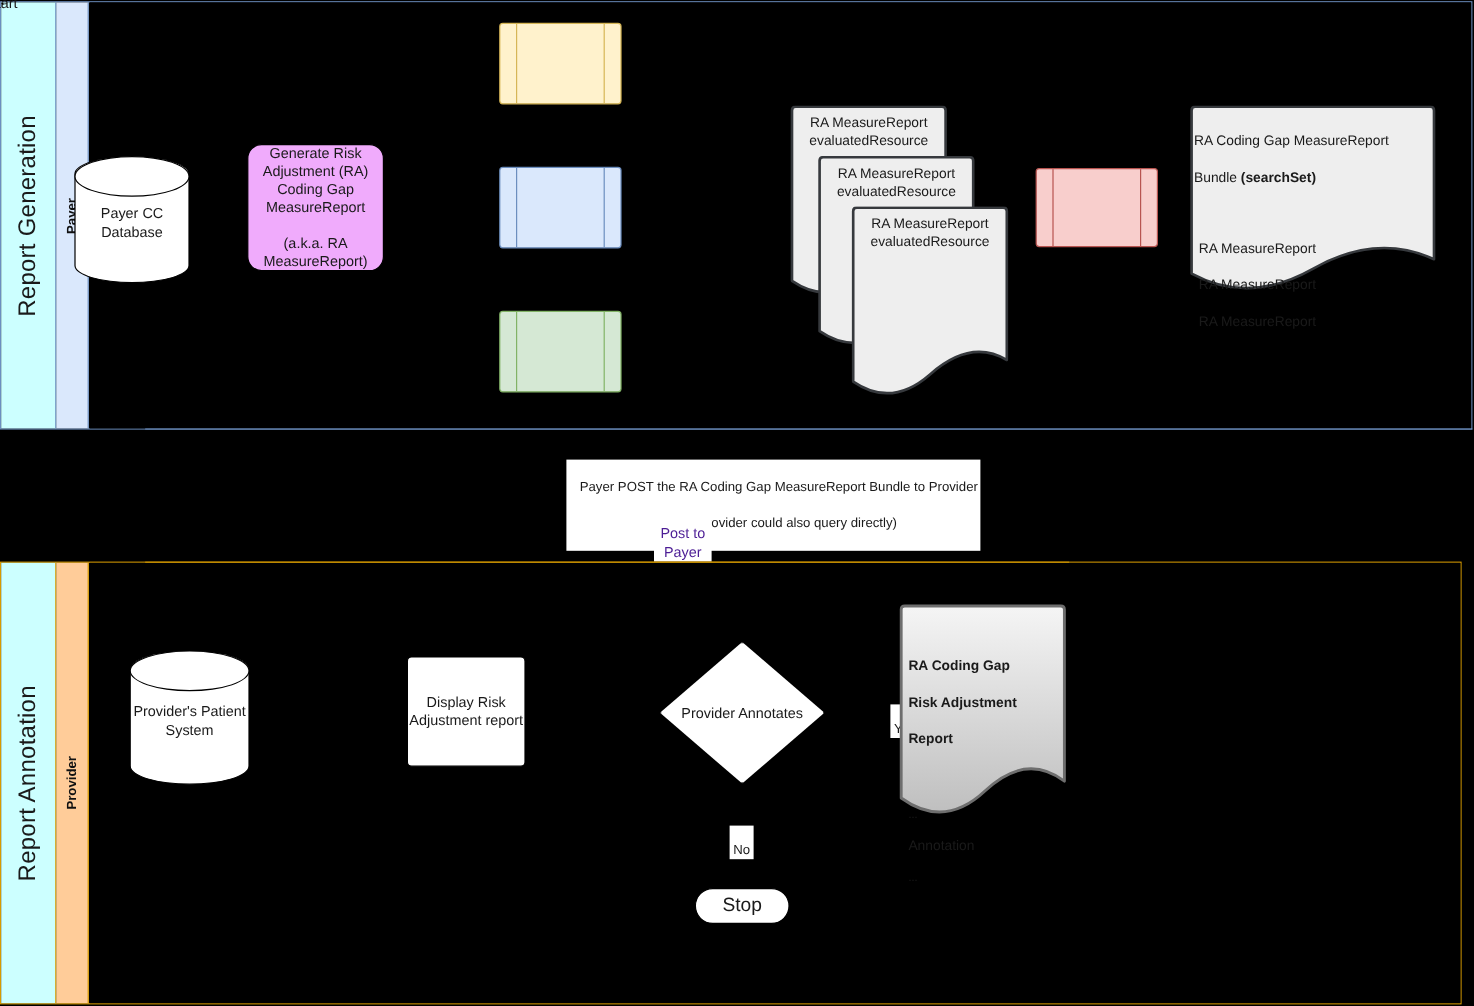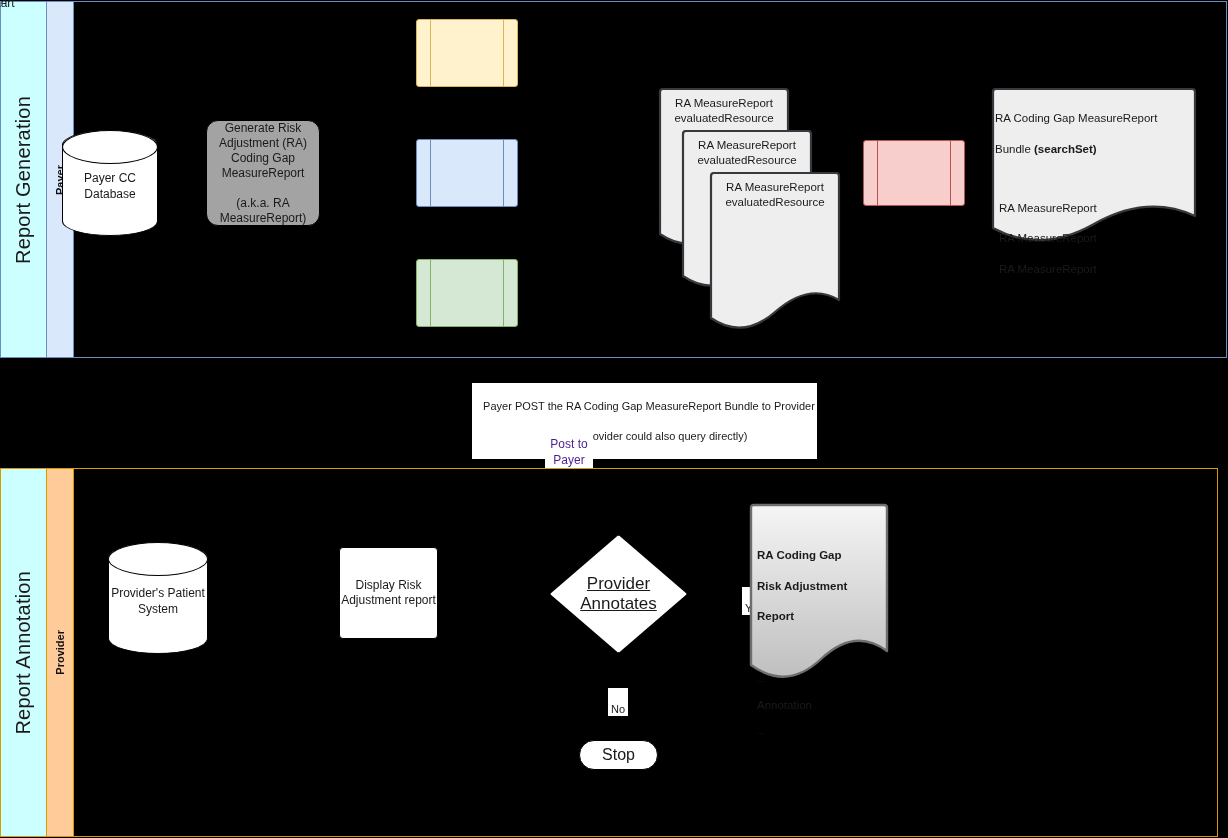--- a/index.html
+++ b/index.html
@@ -156,21 +156,21 @@
     top: 50%;
     transform: translateY(-40%);
     text-align: center;
     font-size: 12px;
     line-height: 1.3;
     color: #1a1a1a;
     white-space: pre-line;
   }
 
   .rounded-proc {
-    background: #a3a3a3;
+    background: #f0abfc;
     border: 1px solid #000000;
     border-radius: 12px;
   }
   .sharp-proc {
     background: #ffffff;
     border: 1px solid #000000;
     border-radius: 4px;
   }
 
   
@@ -202,24 +202,23 @@
     border: 1px solid #000000;
     box-sizing: border-box;
     -webkit-clip-path: polygon(50% 0, 100% 50%, 50% 100%, 0 50%);
     clip-path: polygon(50% 0, 100% 50%, 50% 100%, 0 50%);
   }
   .decision-wrap .diamond-label {
     position: absolute;
     left: 0; right: 0; top: 50%;
     transform: translateY(-50%);
     text-align: center;
-    font-size: 17px;
+    font-size: 12px;
     color: #1a1a1a;
     z-index: 2;
-    text-decoration: underline;
   }
 
   
   .doc {
     position: absolute;
   }
   .doc svg { display: block; }
   .doc .doc-text {
     position: absolute;
     left: 8px;

